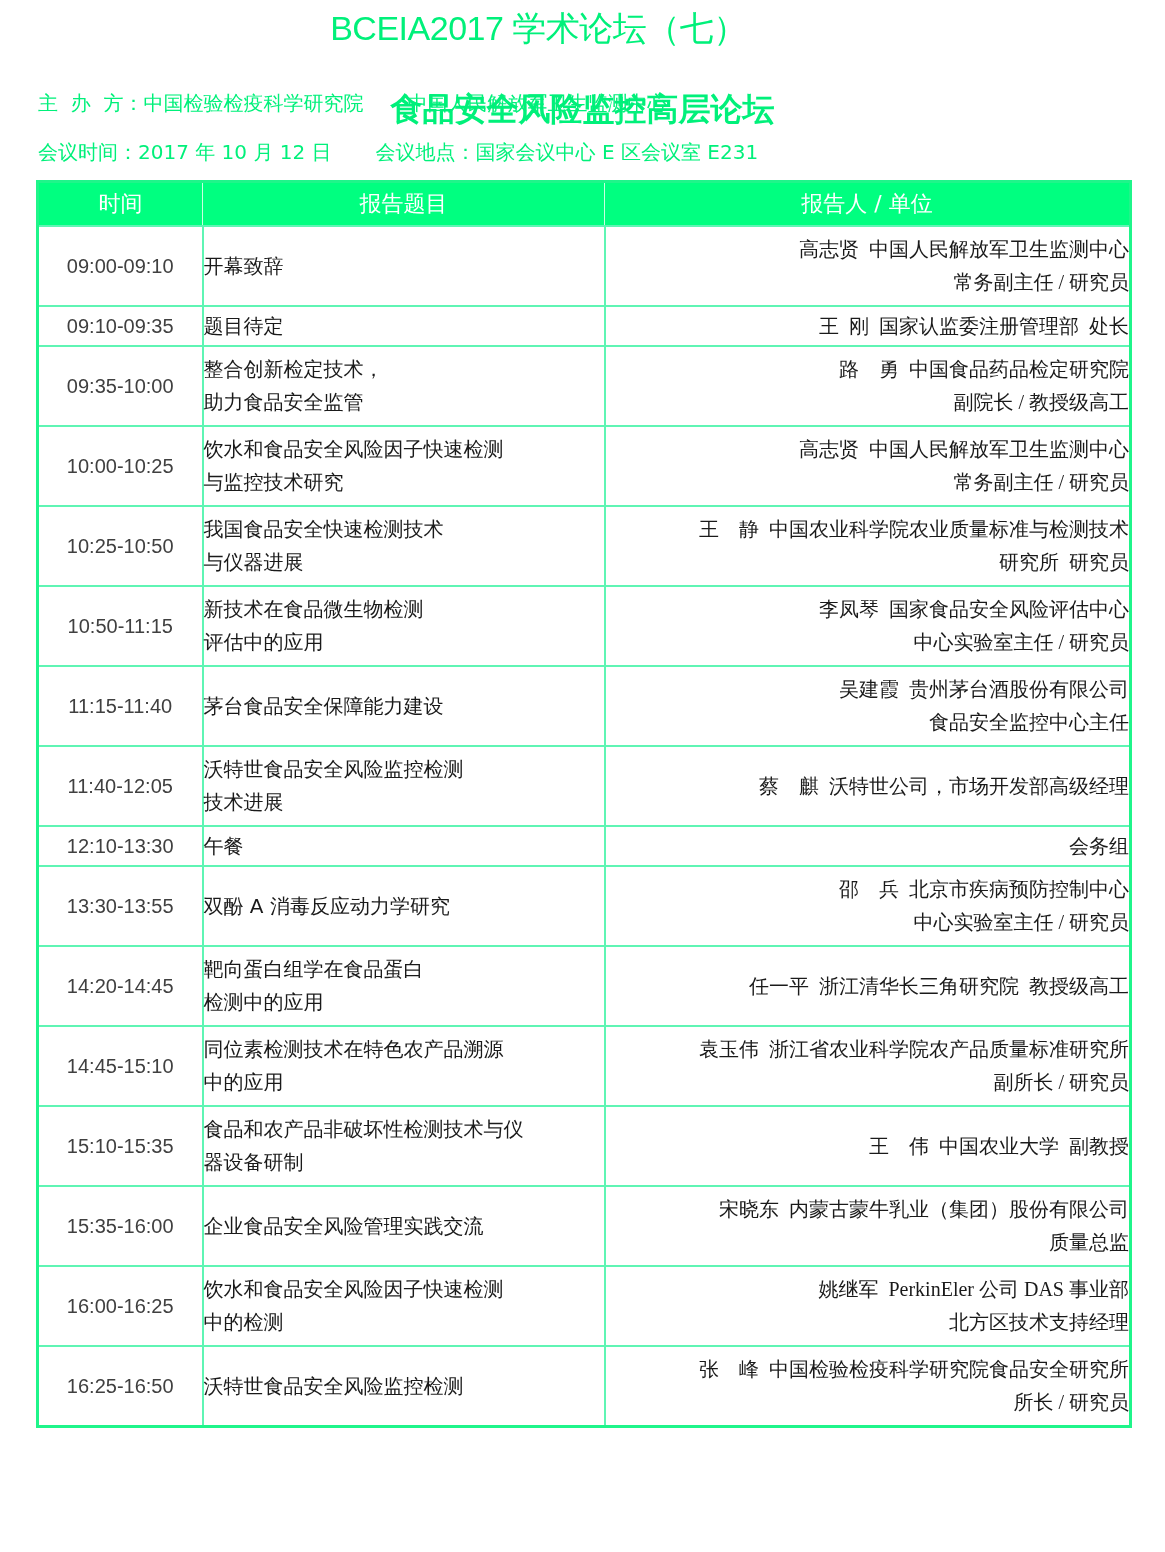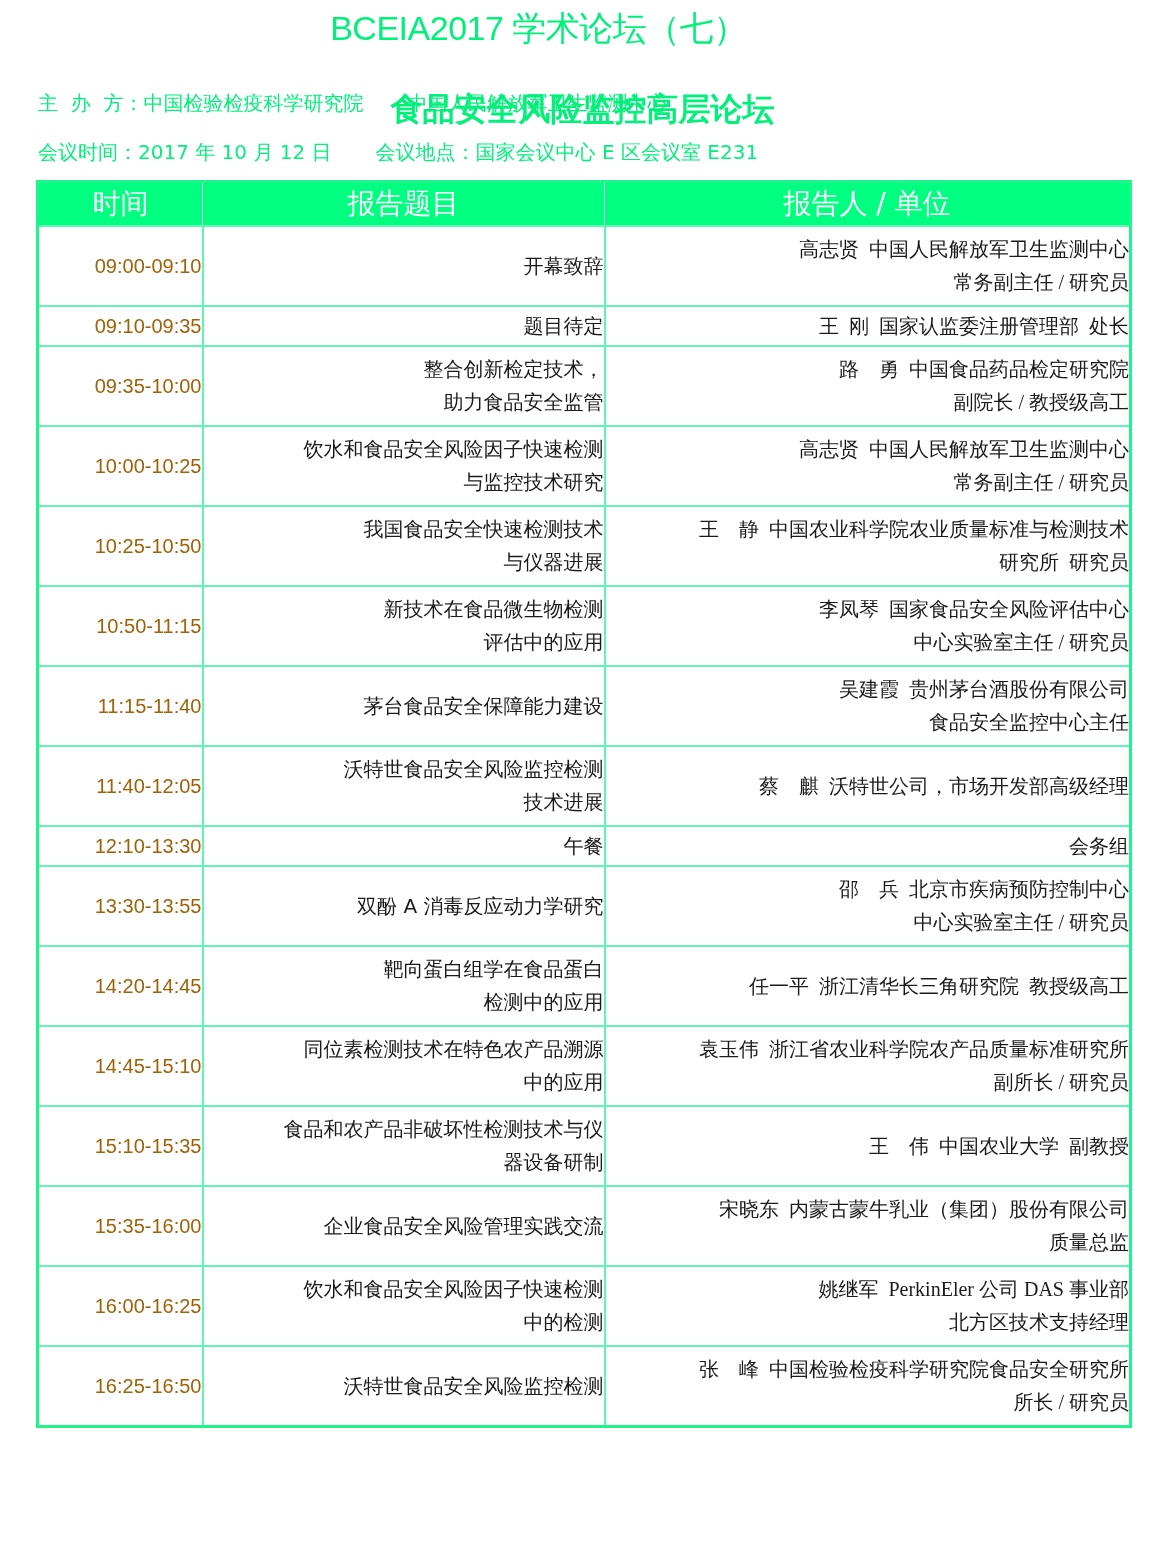--- a/index.html
+++ b/index.html
@@ -31,34 +31,34 @@
     position: absolute; left: 36px; top: 180px;
     width: 1093px; border-collapse: collapse;
     table-layout: fixed;
     border: 3px solid #1ff58a;
   }
   table.sched col.c1 { width: 165px; }
   table.sched col.c2 { width: 402px; }
   table.sched col.c3 { width: 526px; }
   table.sched th {
     background: #00ff80; color: #ffffff; font-weight: normal;
-    font-size: 28px; height: 42px; padding: 0;
+    font-size: 22px; height: 42px; padding: 0;
     border-left: 1px solid #c8ffe0; border-right: 1px solid #c8ffe0;
     text-align: center;
   }
   table.sched td {
     border: 2px solid #5ff5b4;
     font-size: 20px; line-height: 33px; padding: 0;
     vertical-align: middle;
   }
   td.time {
-    text-align: right; font-family: "Liberation Sans", "DejaVu Sans", sans-serif;
-    font-size: 22px; color: #a16207;
-  }
-  td.topic { text-align: right; }
+    text-align: center; font-family: "Liberation Sans", "DejaVu Sans", sans-serif;
+    font-size: 22px; color: #404040;
+  }
+  td.topic { text-align: left; }
   td.speaker { text-align: right; padding-left: 10px !important; font-family: Liberation Serif, serif; }
   td .line { display: block; white-space: pre; }
   tr.h2 td { height: 78px; }
   tr.h1 td { height: 38px; }
 </style>
 </head>
 <body>
 
 <div class="title1">BCEIA2017 学术论坛（七）</div>
 <div class="title2">食品安全风险监控高层论坛</div>

